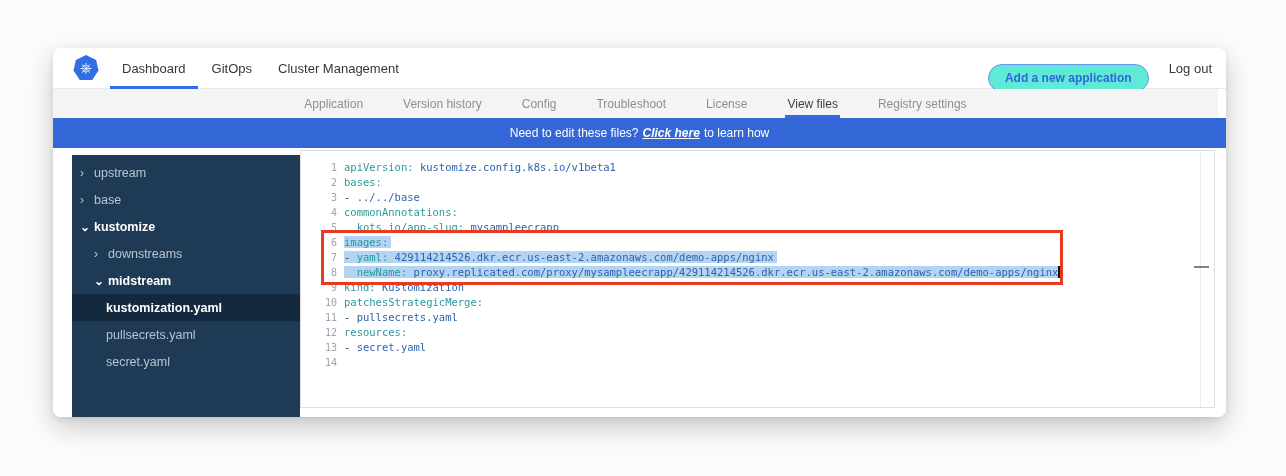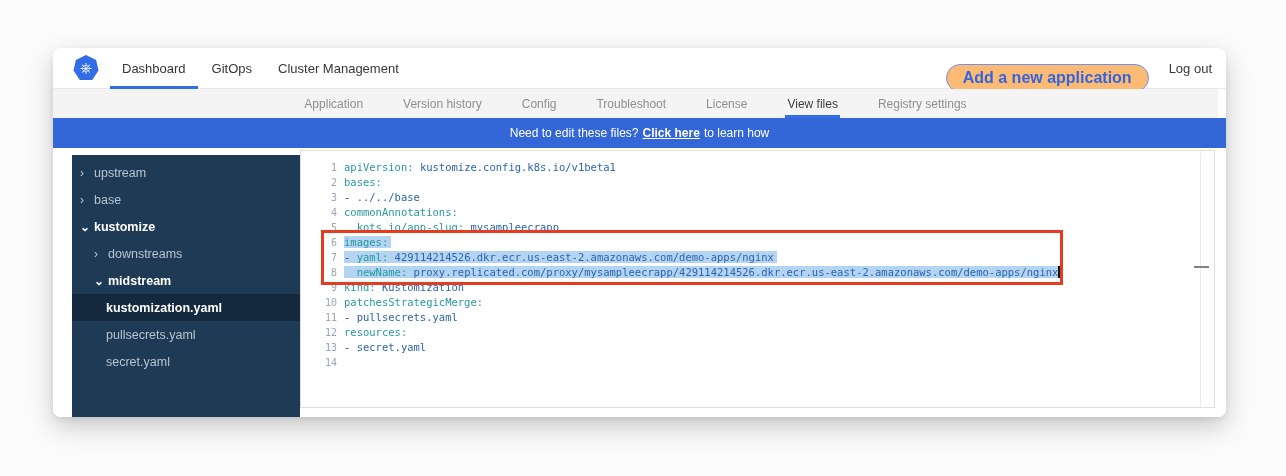--- a/index.html
+++ b/index.html
@@ -18,34 +18,34 @@
     border-bottom:1px solid #e8e8e8;display:flex;align-items:center;}
   .logo{position:absolute;left:20px;top:7px;width:26px;height:26px;background:#326de6;
     clip-path:polygon(50% 0%,89% 19%,98% 60%,74% 96%,26% 96%,2% 60%,11% 19%);
     display:flex;align-items:center;justify-content:center;color:#fff;font-size:15px;}
   .hdr-tabs{display:flex;height:100%;margin-left:56px;}
   .hdr-tab{padding:0 13px;display:flex;align-items:center;font-size:13px;color:#363636;
     position:relative;cursor:pointer;white-space:nowrap;}
   .hdr-tab.active::after{content:"";position:absolute;left:1px;right:1px;bottom:-1px;height:3px;background:#326de6;}
   .hdr-right{margin-left:auto;display:flex;align-items:center;gap:20px;padding-right:14px;}
   .add-btn{height:26px;padding:0 16px;border:1px solid #6e94e9;border-radius:14px;
-    color:#3365df;font-weight:bold;font-size:16px;background:#fdba74;display:flex;align-items:center;
+    color:#3365df;font-weight:bold;font-size:12px;background:#5eead4;display:flex;align-items:center;
     cursor:pointer;white-space:nowrap;margin-top:20px;}
   .logout{font-size:13px;color:#383838;cursor:pointer;white-space:nowrap;}
   
   .subnav{position:absolute;top:41px;left:0;right:8px;height:29px;background:#f4f4f4;
     display:flex;justify-content:center;}
   .sub-tab{margin:0 18px;padding:0 2px;font-size:12px;color:#8f8f8f;display:flex;align-items:center;
     position:relative;cursor:pointer;white-space:nowrap;}
   .sub-tab.active{color:#3d3d3d;}
   .sub-tab.active::after{content:"";position:absolute;left:0;right:0;bottom:0;height:3px;background:#326de6;}
   
   .banner{position:absolute;top:70px;left:0;right:0;height:30px;background:#3366d6;color:#fff;
     display:flex;align-items:center;justify-content:center;font-size:12px;}
-  .banner .lnk{font-weight:bold;text-decoration:underline;margin:8px 4px;cursor:pointer;}
+  .banner .lnk{font-weight:bold;text-decoration:underline;margin:8px 4px;cursor:pointer;font-style:italic;}
   
   .content{position:absolute;top:100px;left:0;right:0;bottom:0;background:#fff;}
   .tree{position:absolute;left:19px;top:7px;width:228px;bottom:0;background:#1e3a55;
     padding-top:4px;box-sizing:border-box;}
   .tree-item{height:27px;display:flex;align-items:center;font-size:12.5px;color:#b9c5d1;
     cursor:pointer;box-sizing:border-box;}
   .tree-item.lvl1{padding-left:8px;}
   .tree-item.lvl2{padding-left:22px;}
   .tree-item.lvl3{padding-left:34px;}
   .chev{width:10px;margin-right:4px;font-size:12px;line-height:10px;flex:none;}

